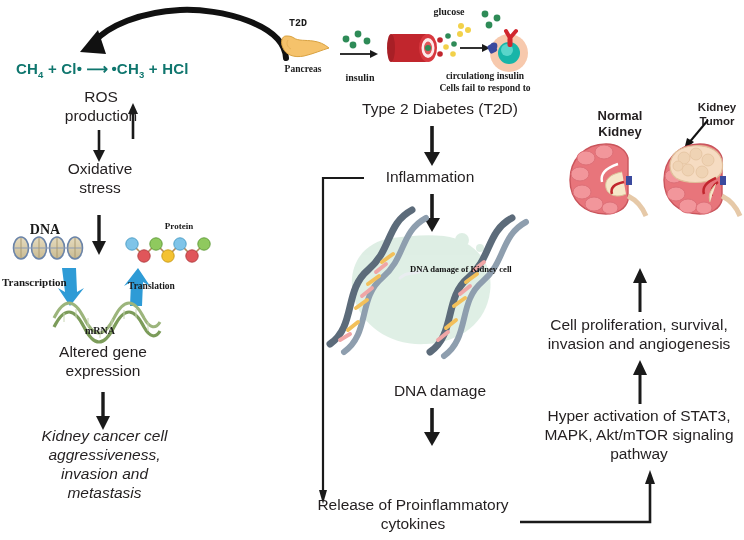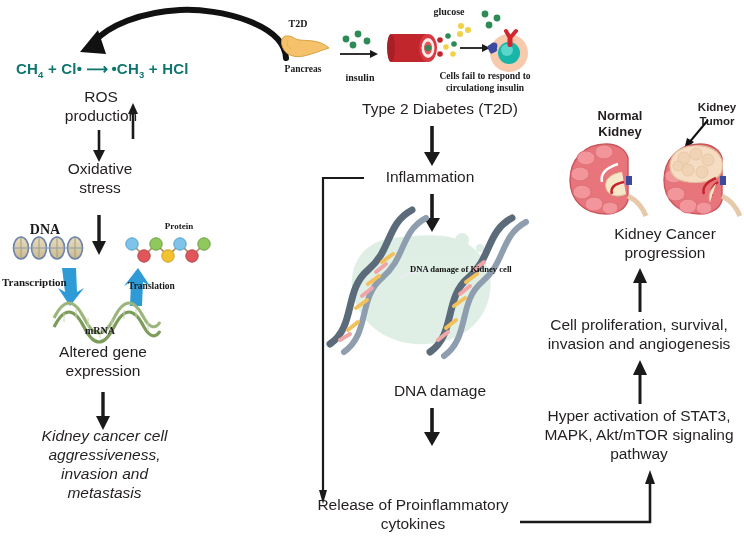--- a/index.html
+++ b/index.html
@@ -125,21 +125,21 @@
   <svg class="abs" style="left:93px;top:392px;" width="20" height="38">
     <line x1="10" y1="0" x2="10" y2="26" stroke="#1a1a1a" stroke-width="3.4"></line>
     <polygon points="10,38 3,24 17,24" fill="#1a1a1a"></polygon>
   </svg>
 
   <div class="lbl big" style="left:12px;top:427px;width:185px;white-space:pre-line;font-style:italic;">Kidney cancer cell
 aggressiveness,
 invasion and
 metastasis</div>
 
-  <div class="lbl serif-b" style="left:278px;top:18px;width:40px;font-size:10px;">T2D</div>
+  <div class="lbl serif-b" style="left:278px;top:18px;width:40px;font-size:10px;font-family:Liberation Mono, monospace;">T2D</div>
 
   <svg class="abs" style="left:280px;top:30px;" width="52" height="34">
     <path d="M6 6 C2 6 0 12 3 18 C6 25 14 28 24 26 C33 24 42 20 49 18 C44 14 40 12 33 11 C26 10 18 11 14 8 C11 6 9 6 6 6 Z" fill="#f5c26b" stroke="#d9a241" stroke-width="1"></path>
     <path d="M8 10 C6 13 7 17 11 19" fill="none" stroke="#e8b25a" stroke-width="1"></path>
   </svg>
   <div class="lbl serif-b" style="left:272px;top:64px;width:62px;font-size:9.5px;">Pancreas</div>
 
   <svg class="abs" style="left:336px;top:30px;" width="46" height="28">
     <circle cx="10" cy="9" r="3.4" fill="#2e8b57"></circle>
     <circle cx="22" cy="4" r="3.4" fill="#2e8b57"></circle>
@@ -188,22 +188,22 @@
       <path d="M28 16 L24 9 M28 16 L34 9" stroke="#d1262d" stroke-width="4" stroke-linecap="round" fill="none"></path>
       <rect x="25.5" y="15" width="5" height="10" rx="2" fill="#d1262d"></rect>
     </g>
     <g>
       <rect x="6" y="22" width="8" height="9" rx="2" fill="#3b4a9e" transform="rotate(-28 10 26)"></rect>
       <circle cx="12" cy="24" r="3.4" fill="#3b4a9e"></circle>
     </g>
   </svg>
 
   <div class="lbl serif-b" style="left:410px;top:70px;width:150px;font-size:9.5px;line-height:1.3;">
+    <div>circulationg insulin</div>
     <div>Cells fail to respond to</div>
-    <div>circulationg insulin</div>
   </div>
 
   <div class="lbl big" style="left:330px;top:100px;width:220px;">Type 2 Diabetes (T2D)</div>
 
   <svg class="abs" style="left:422px;top:126px;" width="20" height="40">
     <line x1="10" y1="0" x2="10" y2="27" stroke="#1a1a1a" stroke-width="3.6"></line>
     <polygon points="10,40 2,26 18,26" fill="#1a1a1a"></polygon>
   </svg>
 
   <div class="lbl big" style="left:360px;top:168px;width:140px;">Inflammation</div>
@@ -315,22 +315,20 @@
         <circle cx="42" cy="30" r="6"></circle>
         <circle cx="18" cy="24" r="5"></circle>
     </g>
     <path d="M56 36 C46 40 42 46 44 52" fill="none" stroke="#c1262d" stroke-width="2.6"></path>
     <path d="M58 40 C52 44 50 48 52 54" fill="none" stroke="#c1262d" stroke-width="2.2"></path>
     <rect x="60" y="34" width="6" height="9" fill="#3b4a9e"></rect>
     <path d="M56 42 C50 48 48 54 50 60" fill="#f6e7c9" stroke="#d9c49a" stroke-width="1"></path>
     <path d="M62 54 C70 58 76 64 80 74" fill="none" stroke="#e6c9a8" stroke-width="5"></path>
   </svg>
 
-  <div class="lbl big" style="left:590px;top:225px;width:150px;white-space:pre-line;">Kidney Cancer
-progression</div>
 
   <svg class="abs" style="left:630px;top:268px;" width="20" height="44">
     <line x1="10" y1="44" x2="10" y2="12" stroke="#1a1a1a" stroke-width="3"></line>
     <polygon points="10,0 3,15 17,15" fill="#1a1a1a"></polygon>
   </svg>
 
   <div class="lbl big" style="left:534px;top:316px;width:210px;white-space:pre-line;">Cell proliferation, survival,
 invasion and angiogenesis</div>
 
   <svg class="abs" style="left:630px;top:360px;" width="20" height="44">

